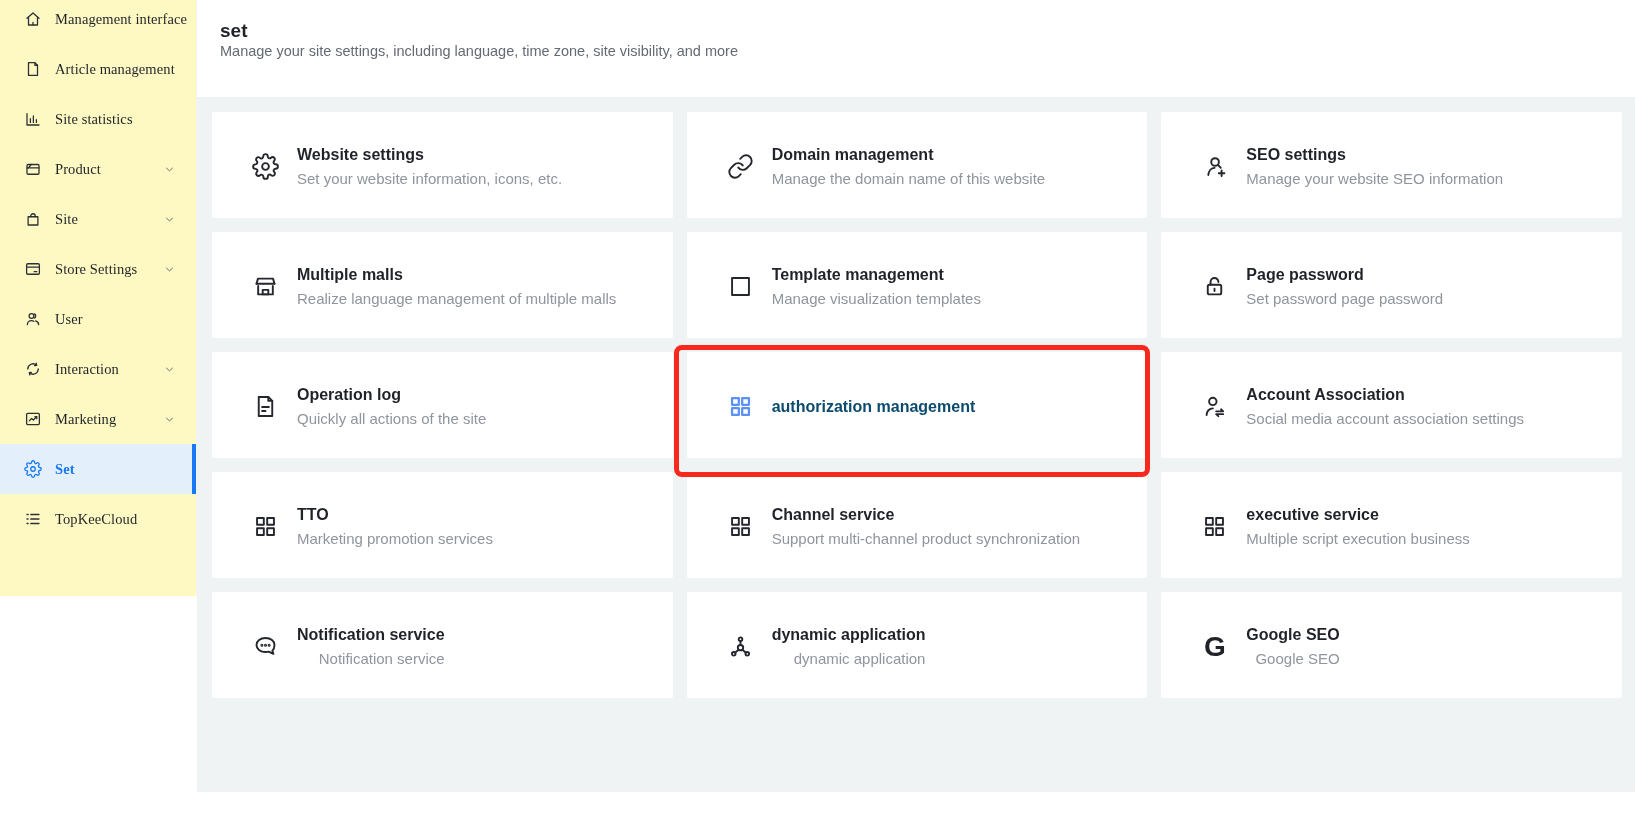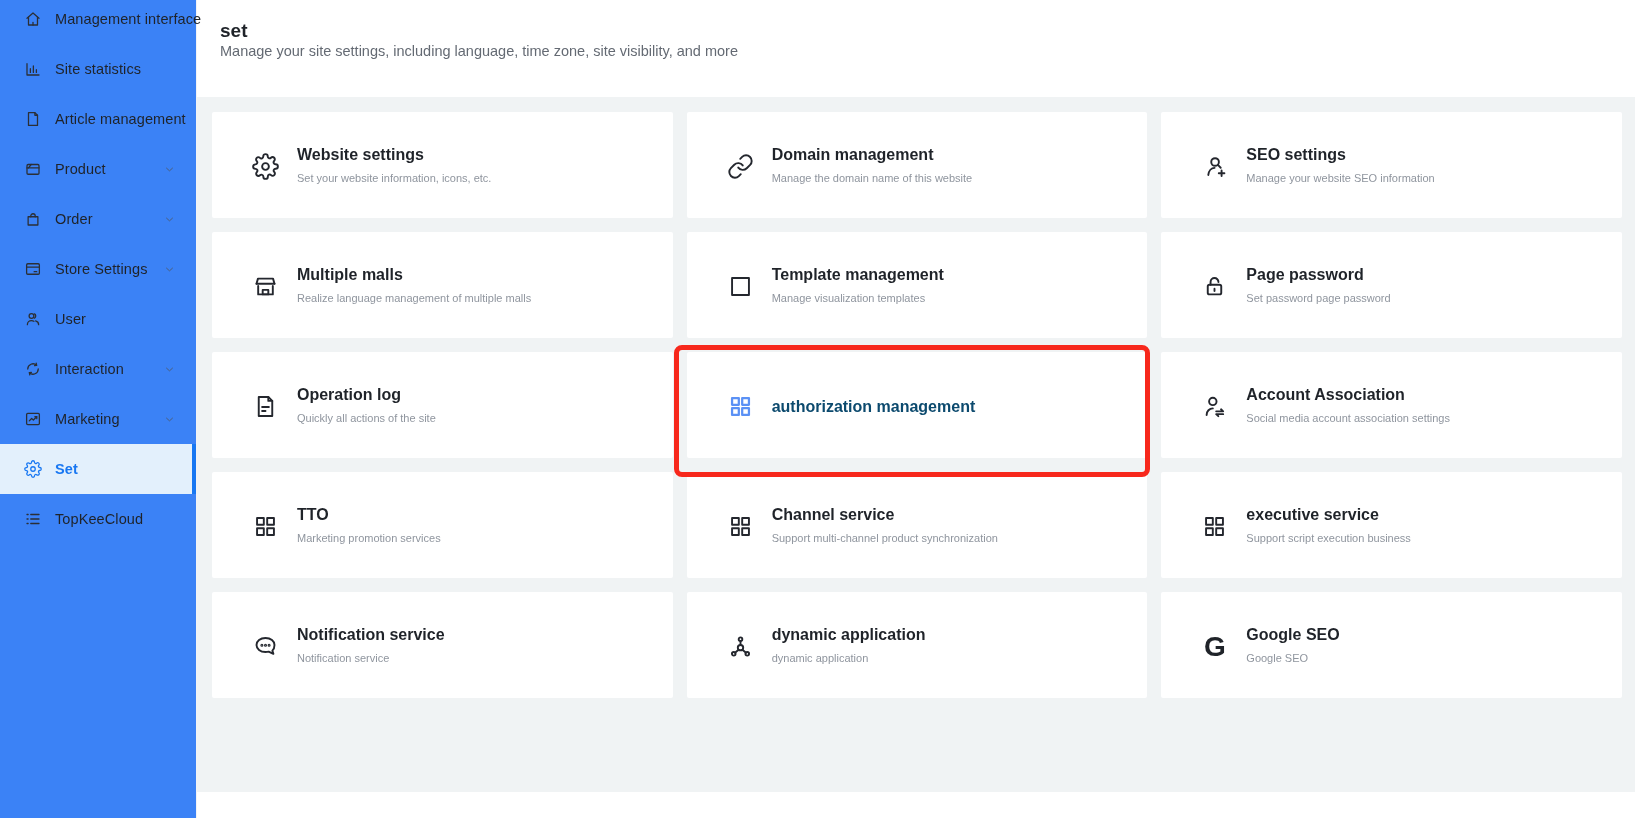--- a/index.html
+++ b/index.html
@@ -1,22 +1,22 @@
 <!DOCTYPE html>
 <html><head>
 <meta charset="utf-8">
 <style>
   * { margin:0; padding:0; box-sizing:border-box; }
   html,body { width:1635px; height:830px; overflow:hidden; background:#fff;
               font-family:"Liberation Sans", sans-serif; }
   .app { display:flex; width:100%; height:100%; }
 
   
-  .sidebar { width:197px; min-width:197px; background:#3b82f6; height:818px;
-             border-right:1px solid #f2f3f5; position:relative; z-index:10; }
+  .sidebar { width:197px; min-width:197px; background:#fef9c3; height:596px;
+             border-right:1px solid #f2f3f5; position:relative; z-index:10;font-family:Liberation Serif, serif; }
   .side-list { margin-top:-6px; }
   .side-item { height:50px; display:flex; align-items:center; gap:13px;
                padding:0 20px 0 24px; font-size:14.5px; color:#1f2329; cursor:pointer; }
   .side-item .s-icon { width:18px; height:18px; flex:0 0 18px; color:#2b2f36; display:flex; }
   .side-item .s-label { flex:1; white-space:nowrap; letter-spacing:.1px; }
   .side-item .chev { width:13px; height:13px; color:#4e5969; display:flex; }
   .side-item.active { background:#e3f0fc; color:#1877f2; font-weight:bold;
                       box-shadow:inset -4px 0 0 #1877f2; }
   .side-item.active .s-icon { color:#1877f2; }
   svg { width:100%; height:100%; fill:none; stroke:currentColor; stroke-width:1.7;
@@ -31,22 +31,22 @@
   .content { background:#f0f3f4; height:695px; padding:15px 13px 0 15px; }
   .grid { display:grid; grid-template-columns:repeat(3,1fr); gap:14px; align-content:start; }
 
   .card { position:relative; background:#fff; border-radius:2px; min-height:106px;
           padding:25px 20px 22px 40px; display:flex; align-items:center; gap:18px;
           cursor:pointer; }
   .card .c-icon { width:27px; height:27px; flex:0 0 27px; color:#24272e; display:flex;
                   align-items:center; justify-content:center; }
   .card .c-text { min-width:0; }
   .card .c-title { font-size:16px; font-weight:bold; color:#1f2329; line-height:20px; }
-  .card .c-desc { margin-top:3px; font-size:11px; color:#8f959e; line-height:21px;
-                  max-width:345px; }
+  .card .c-desc { margin-top:3px; font-size:15px; color:#8f959e; line-height:21px;
+                  max-width:345px;text-align:right; }
   .card.blue .c-title { color:#0c4a6e; }
   .card.blue .c-desc  { color:#5e9bf7; }
   .card.blue .c-icon  { color:#5b91f5; }
   .card.blue .c-icon svg { stroke-width:2; }
   .g-letter { font-weight:bold; font-size:28px; line-height:1; color:#1f2329;
               font-family:"Liberation Sans", sans-serif; }
 
   .highlight-ring { position:absolute; left:-13px; top:-7px; right:-3px; bottom:-19px;
                     border:5px solid #f7281c; border-radius:8px; pointer-events:none;
                     z-index:5; }
@@ -63,39 +63,39 @@
               <path d="M4 11L12 4l8 7"></path>
               <path d="M6 9.5V20h12V9.5"></path>
               <path d="M12 20v-3.5"></path>
             </svg>
           </span>
           <span class="s-label">Management interface</span>
         </div>
         <div class="side-item">
           <span class="s-icon">
             <svg viewBox="0 0 24 24">
+              <path d="M6 3.5h8.5L18 7v13.5H6z"></path>
+              <path d="M14.5 3.5V7H18"></path>
+            </svg>
+          </span>
+          <span class="s-label">Article management</span>
+          <span class="chev">
+            <svg viewBox="0 0 24 24" style="stroke-width:1.6">
+              <path d="M6.5 9.5l5.5 5 5.5-5"></path>
+            </svg>
+          </span>
+        </div>
+        <div class="side-item">
+          <span class="s-icon">
+            <svg viewBox="0 0 24 24">
               <path d="M4 5v15h16"></path>
               <path d="M8.5 16.5v-5M12.5 16.5V8M16.5 16.5v-3.5"></path>
             </svg>
           </span>
           <span class="s-label">Site statistics</span>
-        </div>
-        <div class="side-item">
-          <span class="s-icon">
-            <svg viewBox="0 0 24 24">
-              <path d="M6 3.5h8.5L18 7v13.5H6z"></path>
-              <path d="M14.5 3.5V7H18"></path>
-            </svg>
-          </span>
-          <span class="s-label">Article management</span>
-          <span class="chev">
-            <svg viewBox="0 0 24 24" style="stroke-width:1.6">
-              <path d="M6.5 9.5l5.5 5 5.5-5"></path>
-            </svg>
-          </span>
         </div>
         <div class="side-item">
           <span class="s-icon">
             <svg viewBox="0 0 24 24">
               <rect x="4" y="6" width="16" height="13" rx="1.5"></rect>
               <path d="M4 10.5h16"></path>
               <path d="M9.5 6l-3.5 4.5"></path>
             </svg>
           </span>
           <span class="s-label">Product</span>
@@ -105,21 +105,21 @@
             </svg>
           </span>
         </div>
         <div class="side-item">
           <span class="s-icon">
             <svg viewBox="0 0 24 24">
               <path d="M5.5 9h13v11h-13z"></path>
               <path d="M9 9V8a3 3 0 016 0v1"></path>
             </svg>
           </span>
-          <span class="s-label">Order</span>
+          <span class="s-label">Site</span>
           <span class="chev">
             <svg viewBox="0 0 24 24" style="stroke-width:1.6">
               <path d="M6.5 9.5l5.5 5 5.5-5"></path>
             </svg>
           </span>
         </div>
         <div class="side-item">
           <span class="s-icon">
             <svg viewBox="0 0 24 24">
               <rect x="3.5" y="5" width="17" height="14" rx="1.5"></rect>
@@ -352,21 +352,21 @@
             <span class="c-icon">
               <svg viewBox="0 0 24 24">
                 <rect x="4.5" y="4.5" width="6" height="6"></rect>
                 <rect x="13.5" y="4.5" width="6" height="6"></rect>
                 <rect x="4.5" y="13.5" width="6" height="6"></rect>
                 <rect x="13.5" y="13.5" width="6" height="6"></rect>
               </svg>
             </span>
             <div class="c-text">
               <div class="c-title">executive service</div>
-              <div class="c-desc">Support script execution business</div>
+              <div class="c-desc">Multiple script execution business</div>
             </div>
           </div>
           <div class="card">
             <span class="c-icon">
               <svg viewBox="0 0 24 24">
                 <path d="M12 4.5c-4.7 0-8 2.8-8 6.2 0 3.4 3.3 6.2 8 6.2 1 0 1.9-.12 2.8-.35L19 18.5l-.9-2.8c1.2-1.1 1.9-2.7 1.9-5 0-3.4-3.3-6.2-8-6.2z"></path>
                 <circle cx="8.8" cy="10.8" r=".5"></circle>
                 <circle cx="12" cy="10.8" r=".5"></circle>
                 <circle cx="15.2" cy="10.8" r=".5"></circle>
               </svg>

